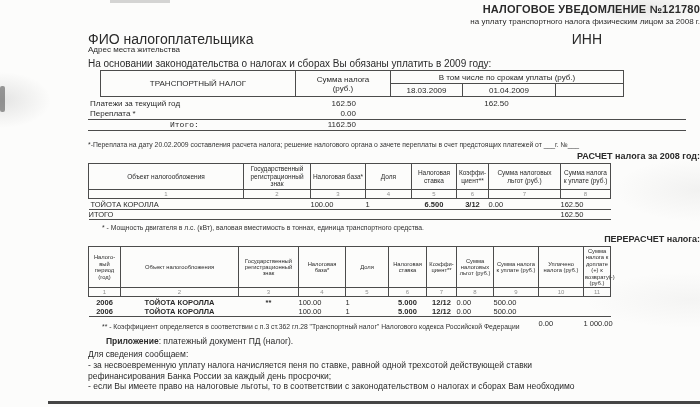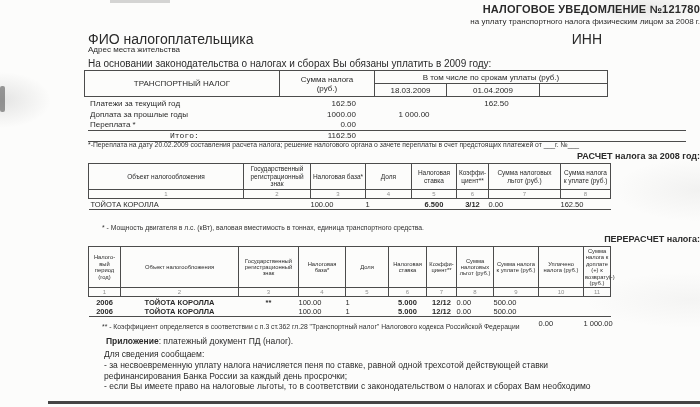--- a/index.html
+++ b/index.html
@@ -24,21 +24,21 @@
   .subtitle { top:17px; font-size:8px; }
   .fio-row  { top:31px; left:88px; width:524px; display:flex; justify-content:space-between;
               padding-right:10px; font-size:14px; }
   .addr     { top:45px; left:88px; font-size:8px; }
   .basis    { top:58px; left:88px; font-size:10px; }
 
   table { border-collapse:collapse; table-layout:fixed; }
   td { padding:0; overflow:visible; }
 
   
-  .t1h { top:70px; left:84px; width:523px; }
+  .t1h { top:70px; left:100px; width:523px; }
   .t1h td { border:1px solid #4c4c4c; text-align:center; vertical-align:middle;
             font-size:8px; line-height:9px; }
   .t1h tr:first-child td { height:13px; }
   .t1h tr:last-child  td { height:13px; }
   .w60 { display:inline-block; max-width:62px; }
 
   
   .t1d { top:98px; left:88px; width:598px; font-size:8px; }
   .t1d td { height:11px; vertical-align:middle; }
   .t1d .lbl  { text-align:left; padding-left:2px; }
@@ -83,21 +83,21 @@
   .cell-right  { text-align:left; }
   .pr2 { padding-right:2px; } .pr3 { padding-right:3px; } .pr4 { padding-right:4px; }
   .pr5 { padding-right:5px; } .pr6 { padding-right:6px; }
 
   .fn2 { top:224px; left:102px; }
   .fn3 { top:323px; left:102px; }
 
   .attach { top:336px; left:88px; font-size:8.5px;padding-left:18px; }
   .attach .b { font-weight:bold; }
   .infoblock { top:349px; left:88px; width:600px; font-size:8.5px; line-height:10.8px; }
-  .infoblock div { white-space:nowrap;margin-left:16px; }
+  .infoblock div { white-space:nowrap; }
 
   .brule { top:401px; left:48px; width:652px; height:3px; background:#454545; }
   .smudge1 { top:86px; left:0; width:5px; height:26px; background:rgba(40,40,40,.45); border-radius:2px; }
   .smudge2 { top:0; left:110px; width:60px; height:3px; background:rgba(90,90,90,.25); }
 </style>
 </head>
 <body>
 
 <div class="page">
 
@@ -141,28 +141,20 @@
         <col style="width:93px">
         <col style="width:68px">
         <col style="width:75px">
       </colgroup>
     <tbody>
         <tr>
       <td class="lbl">Платежи за текущий год</td>
       <td class="num">162.50</td>
       <td class="cen"></td>
       <td class="cen">162.50</td>
-      <td></td>
-          <td></td>
-    </tr>
-    <tr>
-      <td class="lbl">Доплата за прошлые годы</td>
-      <td class="num">1000.00</td>
-      <td class="cen">1 000.00</td>
-      <td class="cen"></td>
       <td></td>
           <td></td>
     </tr>
     <tr class="r3">
       <td class="lbl">Переплата *</td>
       <td class="num">0.00</td>
       <td></td>
           <td></td>
           <td></td>
           <td></td>
@@ -217,20 +209,30 @@
     </thead>
     <tbody>
       <tr class="drow">
         <td class="cell-left">ТОЙОТА КОРОЛЛА</td>
         <td class="cell-center"></td>
         <td class="cell-right pr6">100.00</td>
         <td class="cell-right pr3">1</td>
         <td class="cell-center">6.500</td>
         <td class="cell-center">3/12</td>
         <td class="cell-right pr4">0.00</td>
+        <td class="cell-right pr3">162.50</td>
+      </tr>
+      <tr class="trow">
+        <td class="cell-right pr6">ИТОГО</td>
+        <td></td>
+          <td></td>
+          <td></td>
+          <td></td>
+          <td></td>
+          <td></td>
         <td class="cell-right pr3">162.50</td>
       </tr>
     </tbody>
   </table>
 
   <div class="abs fn fn2">* - Мощность двигателя в л.с. (кВт), валовая вместимость в тоннах, единица транспортного средства.</div>
 
   <div class="abs ctr sec-title st2">ПЕРЕРАСЧЕТ налога:</div>
 
   <table class="abs t3">

